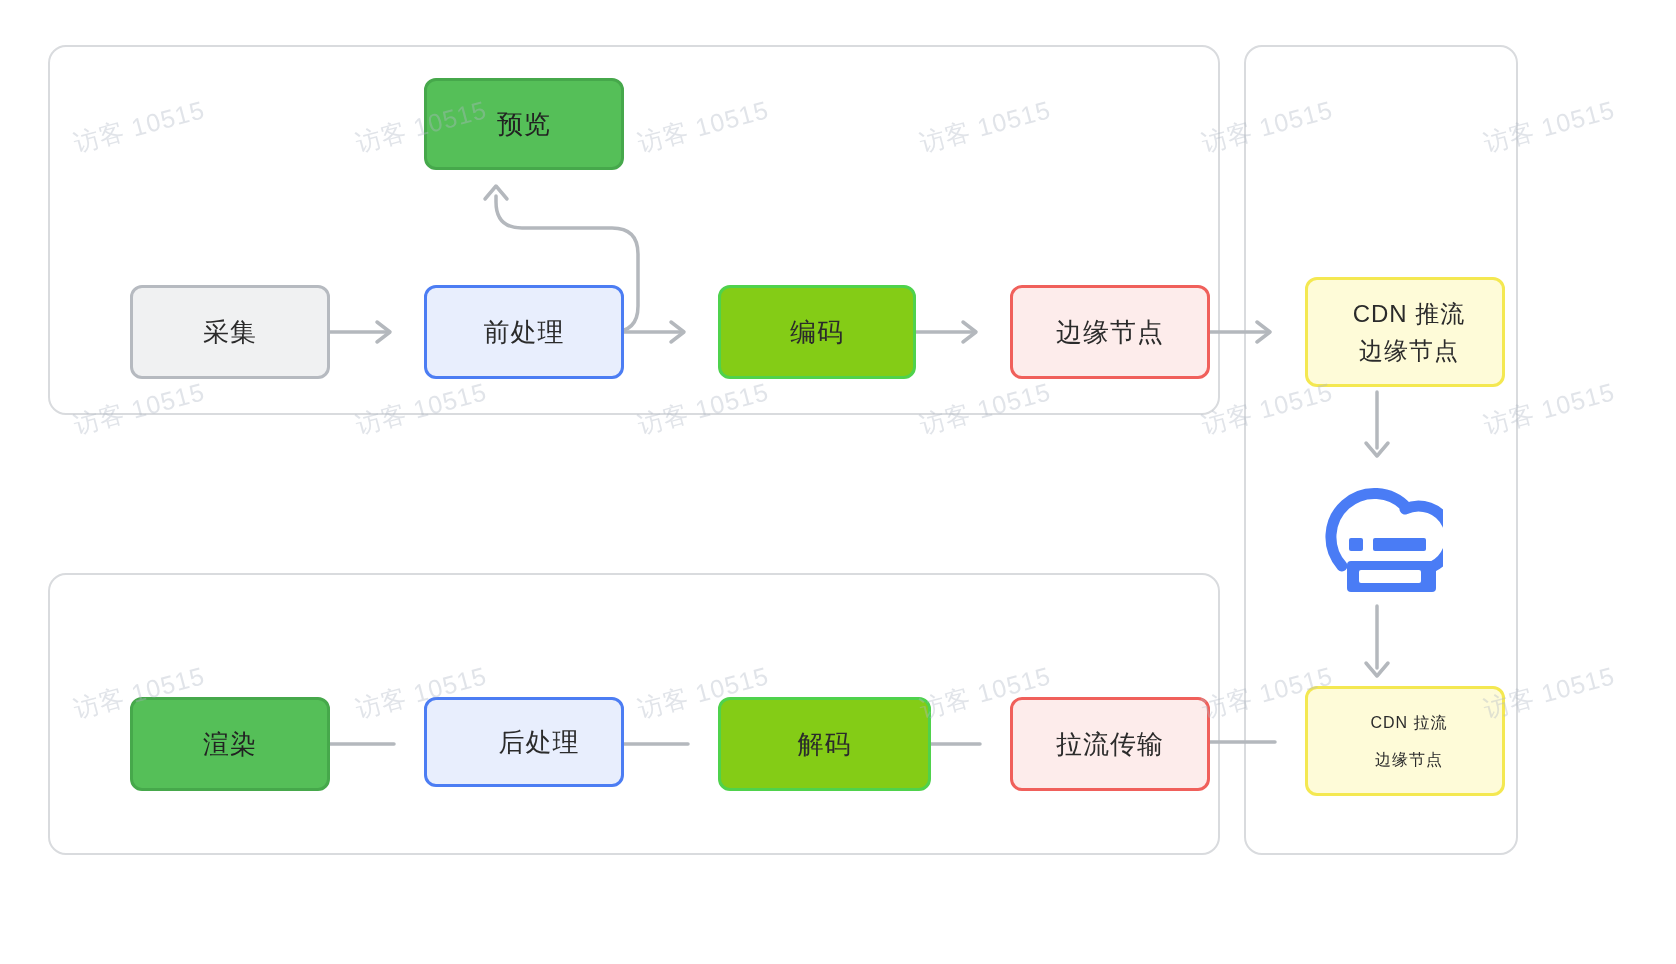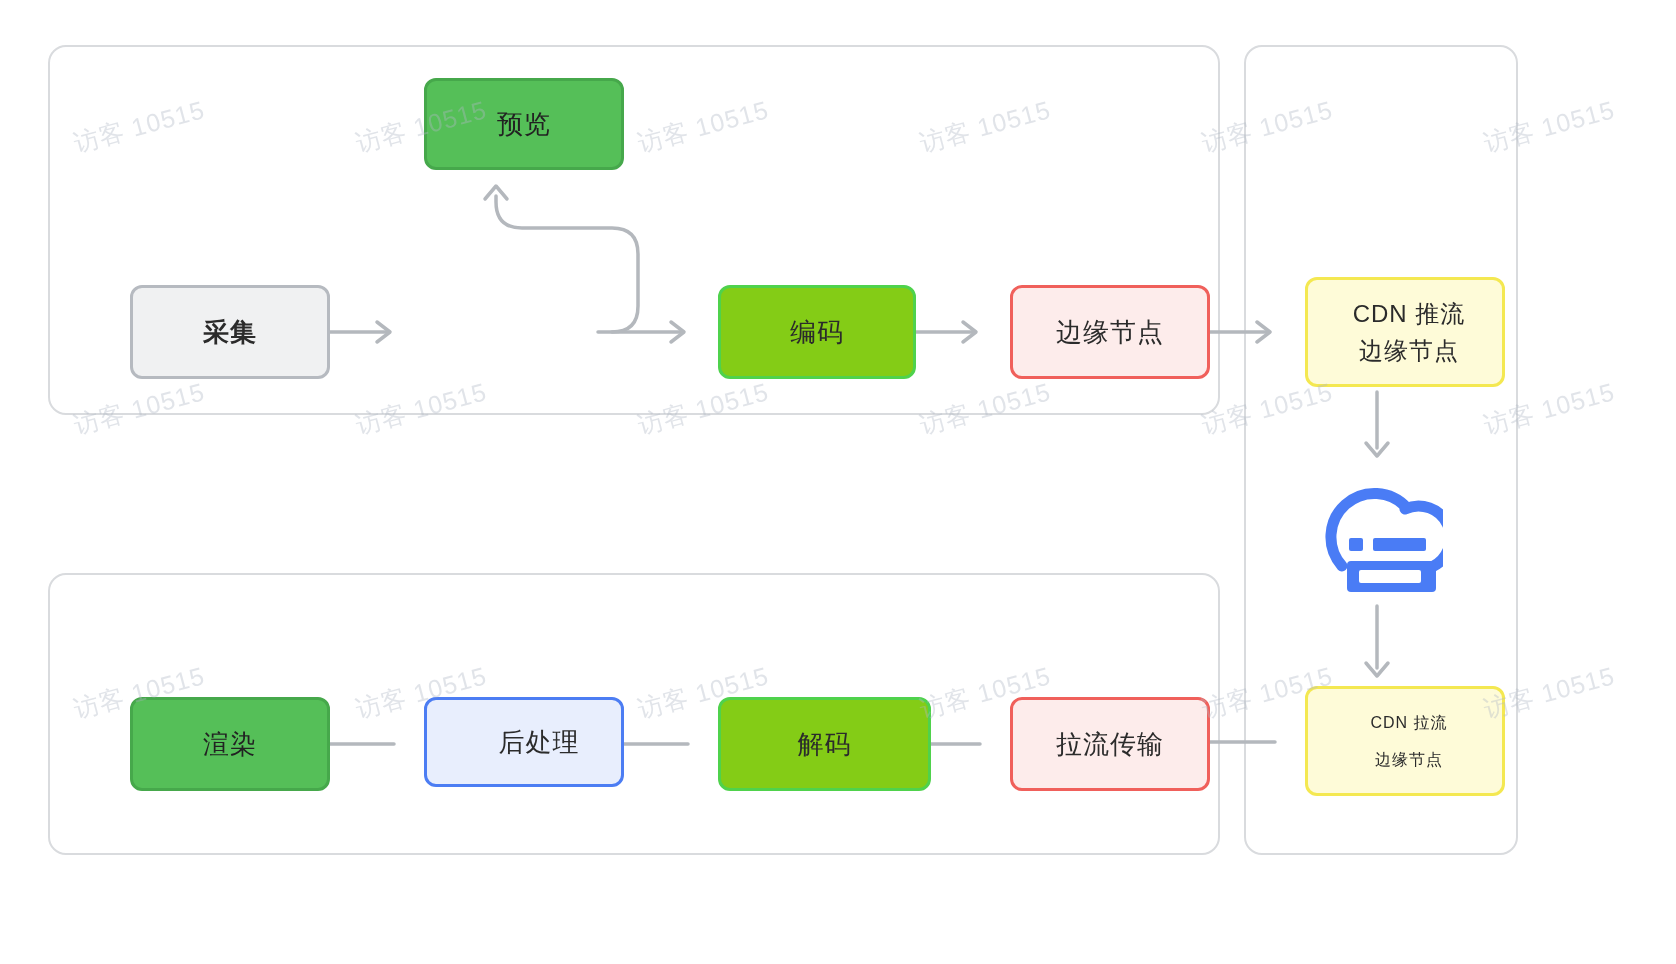--- a/index.html
+++ b/index.html
@@ -49,21 +49,21 @@
     text-align: center;
     cursor: default;
   }
   .node.gray      { background: #f0f1f2; border-color: #b6bac0; }
   .node.blue      { background: #e8eefd; border-color: #4c7df3; }
   .node.lgreen    { background: #84cc16; border-color: #4fd24c; }
   .node.pink      { background: #fdeceb; border-color: #f0605b; }
   .node.yellow    { background: #fefbd8; border-color: #f4e851; padding-left: 8px; }
   .node.solidgreen{ background: #55bf58; border-color: #46a84b; color: #222222; }
 
-  #node-capture     { left: 102px;  top: 285px; width: 200px; height: 94px; font-weight: bold; }
+  #node-capture     { left: 102px;  top: 285px; width: 200px; height: 94px; }
   #node-preprocess  { left: 396px;  top: 285px; width: 200px; height: 94px; }
   #node-encode      { left: 690px;  top: 285px; width: 198px; height: 94px; }
   #node-push        { left: 982px;  top: 285px; width: 200px; height: 94px; }
   #node-cdn-push    { left: 1277px; top: 277px; width: 200px; height: 110px; font-size: 24px; line-height: 37px;}
   #node-preview     { left: 396px;  top: 78px;  width: 200px; height: 92px; }
   #node-render      { left: 102px;  top: 697px; width: 200px; height: 94px; }
   #node-postprocess { left: 396px;  top: 697px; width: 200px; height: 90px; padding-left: 30px; }
   #node-decode      { left: 690px;  top: 697px; width: 213px; height: 94px; }
   #node-pull        { left: 982px;  top: 697px; width: 200px; height: 94px; }
   #node-cdn-pull    { left: 1277px; top: 686px; width: 200px; height: 110px; font-size: 16px; line-height: 37px;}
@@ -155,20 +155,23 @@
     </g>
   </svg>
 
   <div class="lvl-nodes">
     <div class="node solidgreen" id="node-preview">
       <span>预览</span>
     </div>
 
     <div class="node gray" id="node-capture">
       <span>采集</span>
+    </div>
+    <div class="node blue" id="node-preprocess">
+      <span>前处理</span>
     </div>
     <div class="node lgreen" id="node-encode">
       <span>编码</span>
     </div>
     <div class="node pink" id="node-push">
       <span>边缘节点</span>
     </div>
     <div class="node yellow" id="node-cdn-push">
       <span>CDN 推流</span>
       <span>边缘节点</span>

